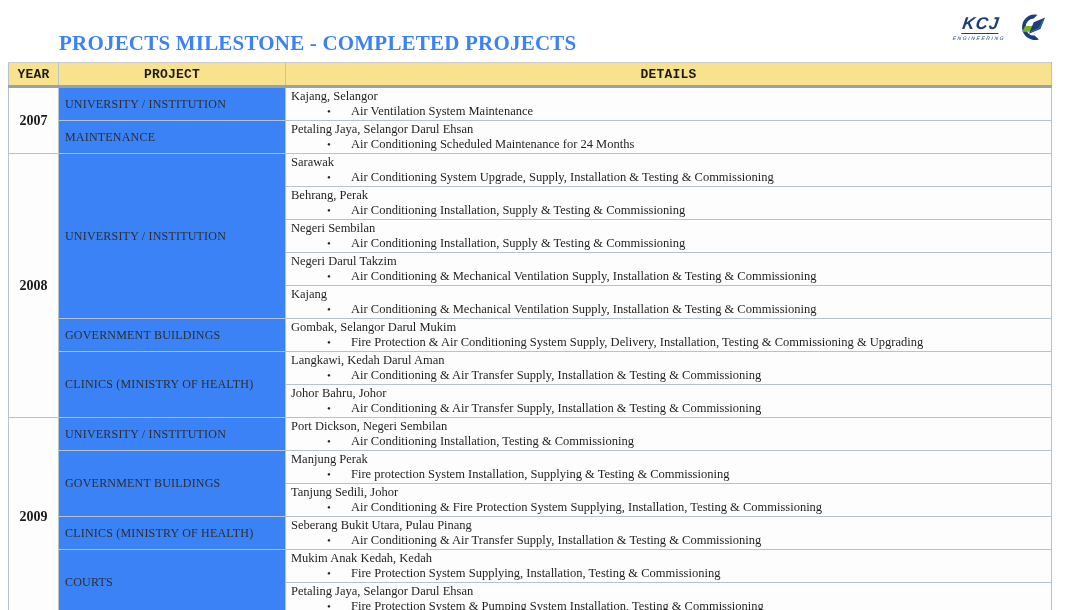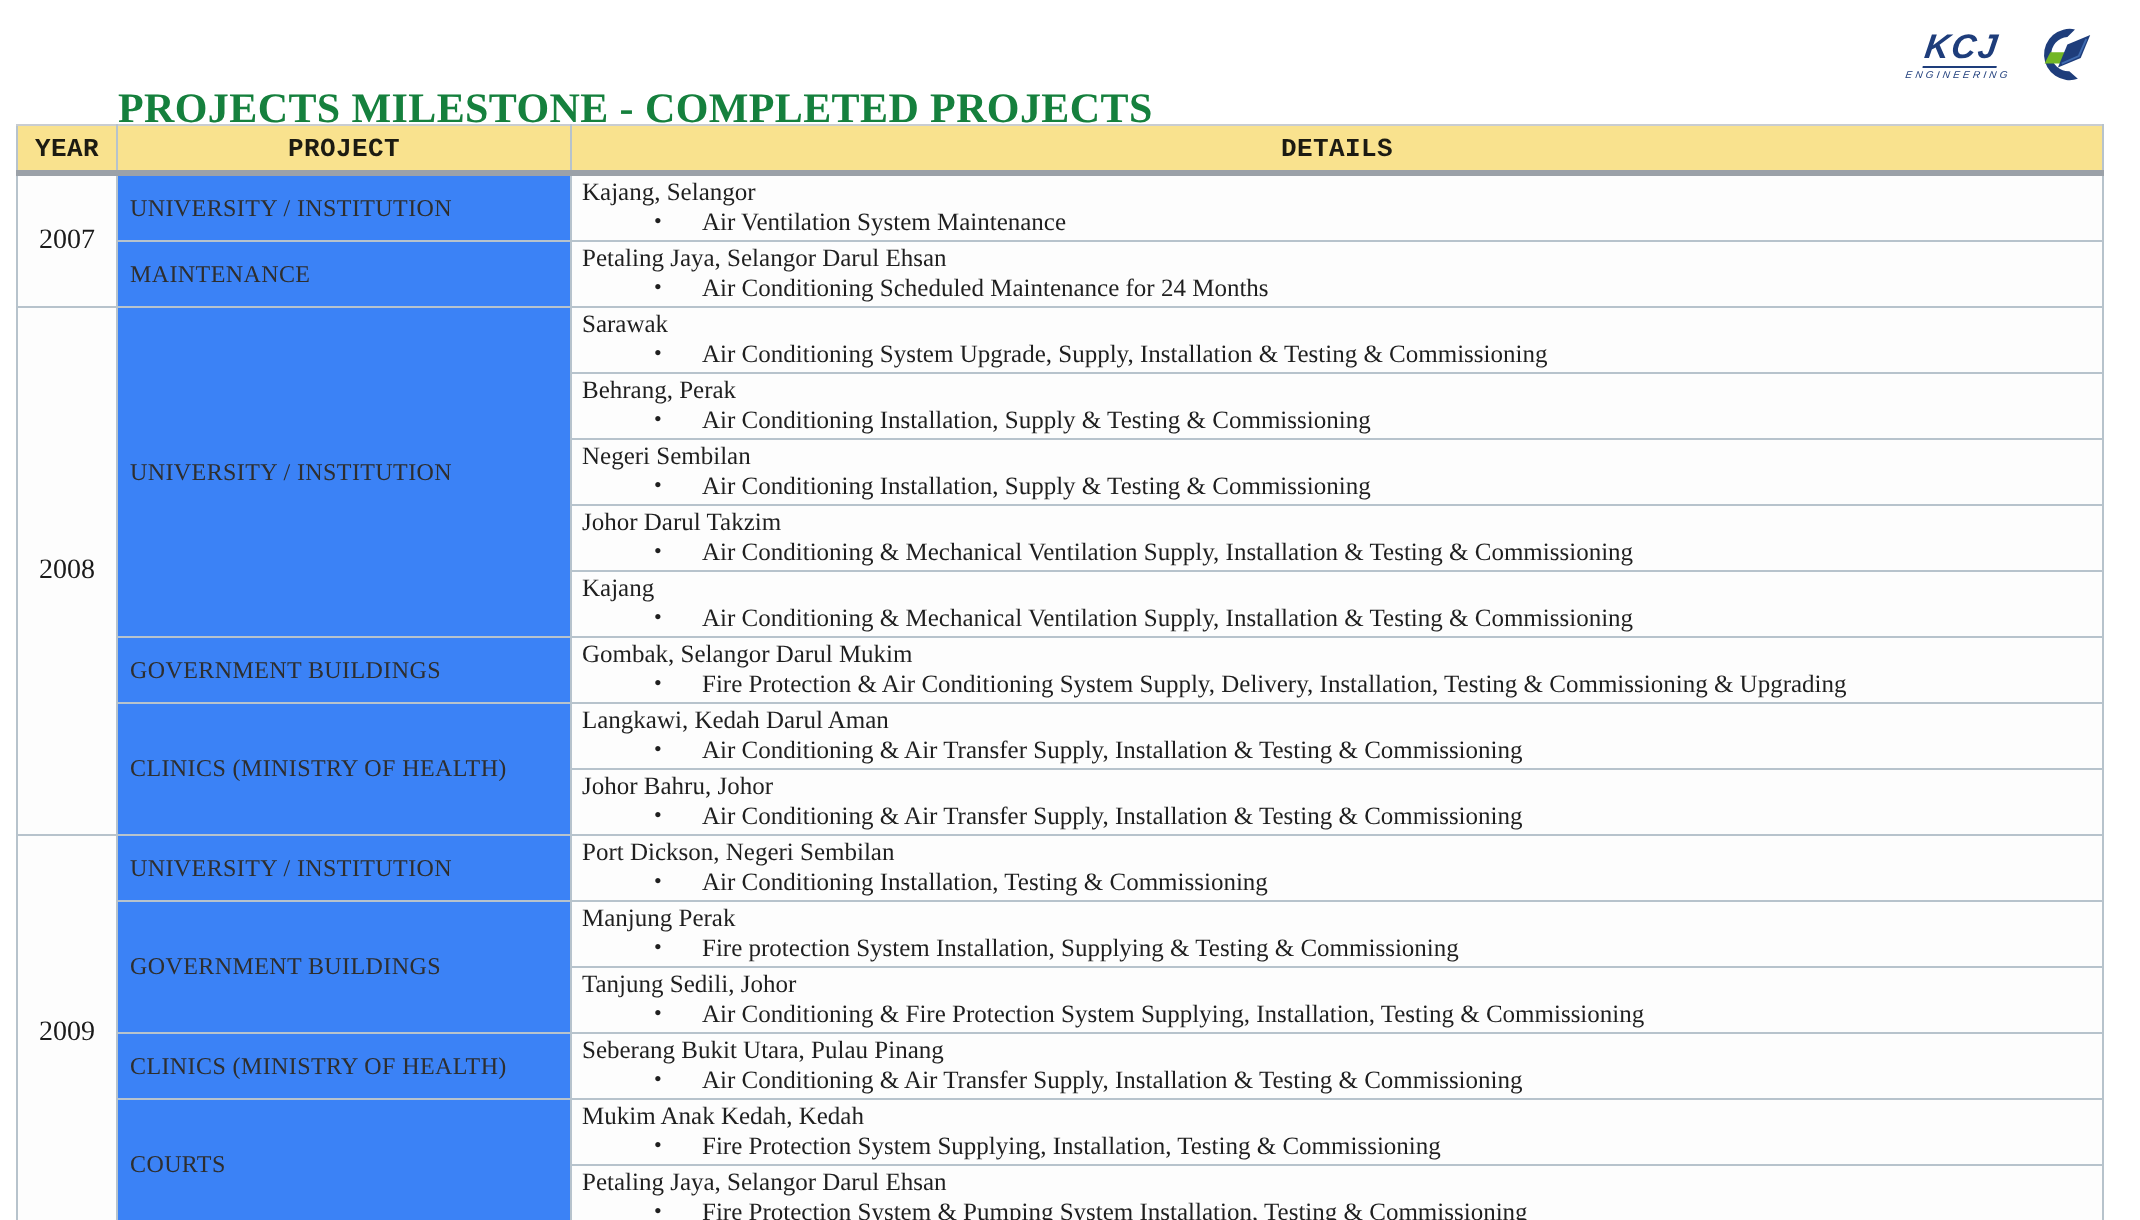--- a/index.html
+++ b/index.html
@@ -1,22 +1,22 @@
 <!DOCTYPE html>
 <html><head>
 <meta charset="utf-8">
 <style>
   html,body { margin:0; padding:0; }
   body {
     width:1070px; height:610px; background:#ffffff; position:relative;
     font-family:"Liberation Serif", serif; color:#1f1f1f; overflow:hidden;
   }
   .page-title {
-    position:absolute; left:59px; top:42px;
-    font-size:21px; font-weight:bold; color:#15803d; letter-spacing:0.2px;
+    position:absolute; left:59px; top:31px;
+    font-size:21px; font-weight:bold; color:#3b82f6; letter-spacing:0.2px;
     white-space:nowrap;
   }
   .logo {
     position:absolute; right:16px; top:6px; width:100px; height:44px;
     display:flex; align-items:center; gap:2px;
   }
   .logo-textblock { display:flex; flex-direction:column; align-items:center; transform:skewX(-8deg); }
   .logo-kcj {
     font-family:"Liberation Sans", sans-serif; font-weight:bold; font-style:italic;
     font-size:17px; color:#1e3d7b; letter-spacing:1px; line-height:16px;
@@ -34,21 +34,21 @@
   }
   .milestone col.c-year { width:50px; }
   .milestone col.c-project { width:227px; }
   .milestone th, .milestone td { border:1px solid #b7c3cc; }
   .milestone thead th {
     background:#f9e28e; border-bottom:3px solid #9ba1a8; border-top:1px solid #c9cdd1;
     font-size:13px; font-weight:bold; color:#1c1b12; text-align:center;
     height:20px; padding:1px 2px; letter-spacing:0.2px;font-family:Liberation Mono, monospace;
   }
   .year-cell {
-    text-align:center; vertical-align:middle; font-weight:normal; font-size:14px; color:#1a1a1a;
+    text-align:center; vertical-align:middle; font-weight:bold; font-size:14px; color:#1a1a1a;
     background:#fdfdfd;
   }
   .project-cell {
     text-align:left; vertical-align:middle; font-size:12px; color:#2e2e2e;
     letter-spacing:0.2px; background:#3b82f6; padding:0 6px;
   }
   .details-cell { padding:0 20px 1px 5px; vertical-align:top; background:#fdfdfd; }
   .loc { font-size:12.5px; line-height:16px; color:#1f1f1f; }
   .bullet-line { font-size:12.5px; line-height:15px; color:#1f1f1f; padding-left:36px; }
   .bullet { display:inline-block; width:24px; font-size:11px; vertical-align:top; }
@@ -116,21 +116,21 @@
         </td>
       </tr>
       <tr>
         <td class="details-cell">
           <div class="loc">Negeri Sembilan</div>
           <div class="bullet-line"><span class="bullet">•</span><span>Air Conditioning Installation, Supply &amp; Testing &amp; Commissioning</span></div>
         </td>
       </tr>
       <tr>
         <td class="details-cell">
-          <div class="loc">Johor Darul Takzim</div>
+          <div class="loc">Negeri Darul Takzim</div>
           <div class="bullet-line"><span class="bullet">•</span><span>Air Conditioning &amp; Mechanical Ventilation Supply, Installation &amp; Testing &amp; Commissioning</span></div>
         </td>
       </tr>
       <tr>
         <td class="details-cell">
           <div class="loc">Kajang</div>
           <div class="bullet-line"><span class="bullet">•</span><span>Air Conditioning &amp; Mechanical Ventilation Supply, Installation &amp; Testing &amp; Commissioning</span></div>
         </td>
       </tr>
       <tr>

